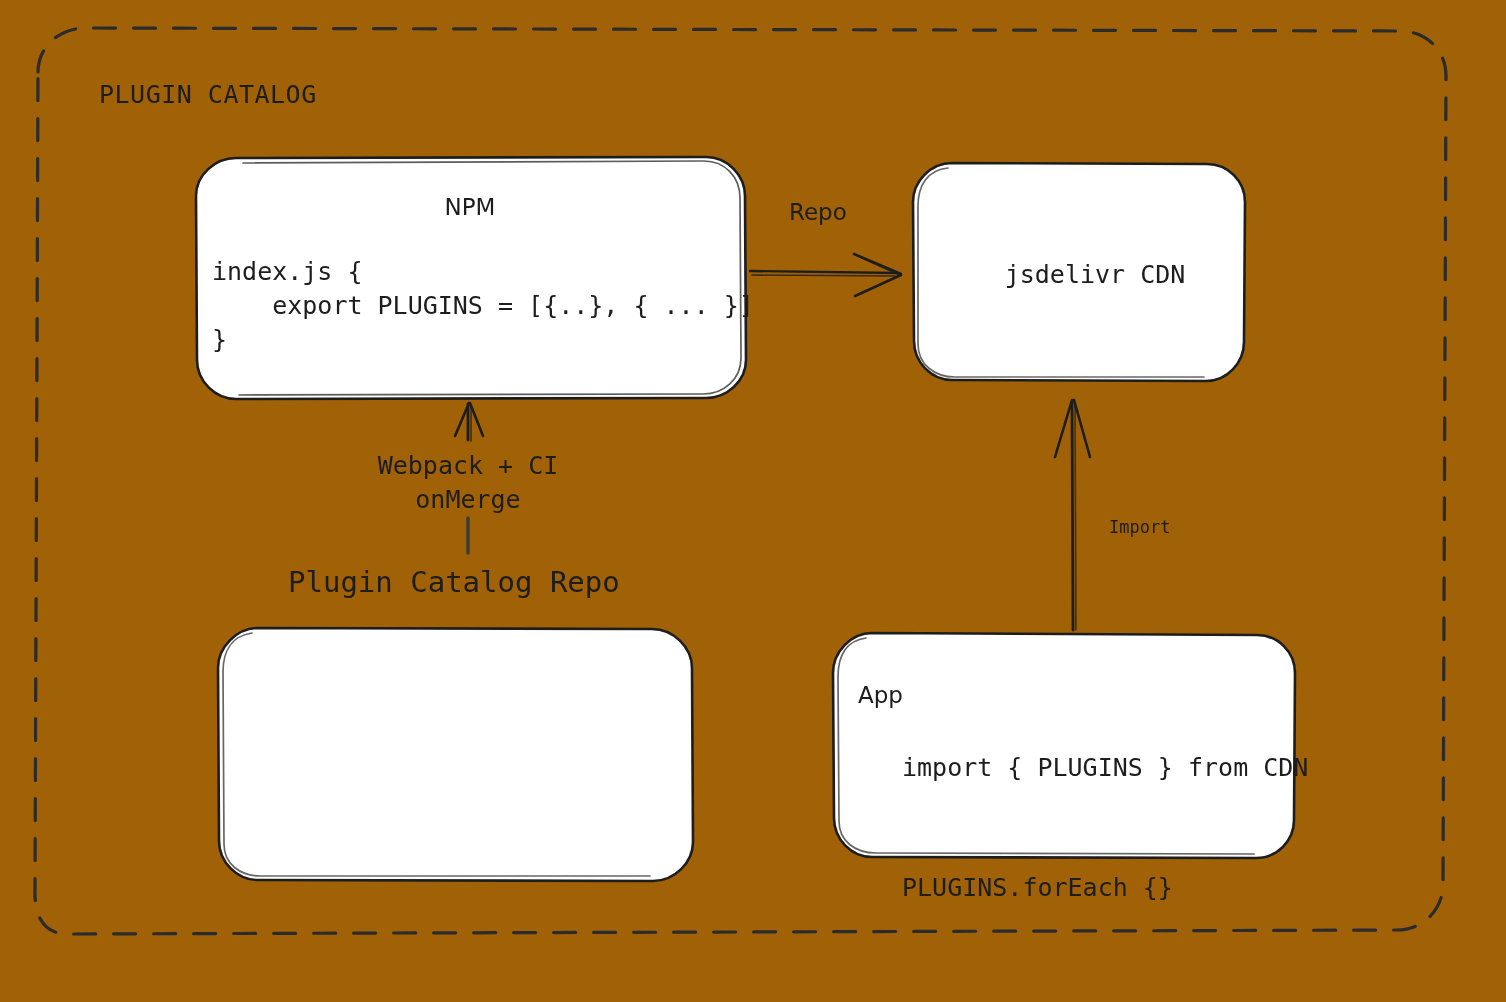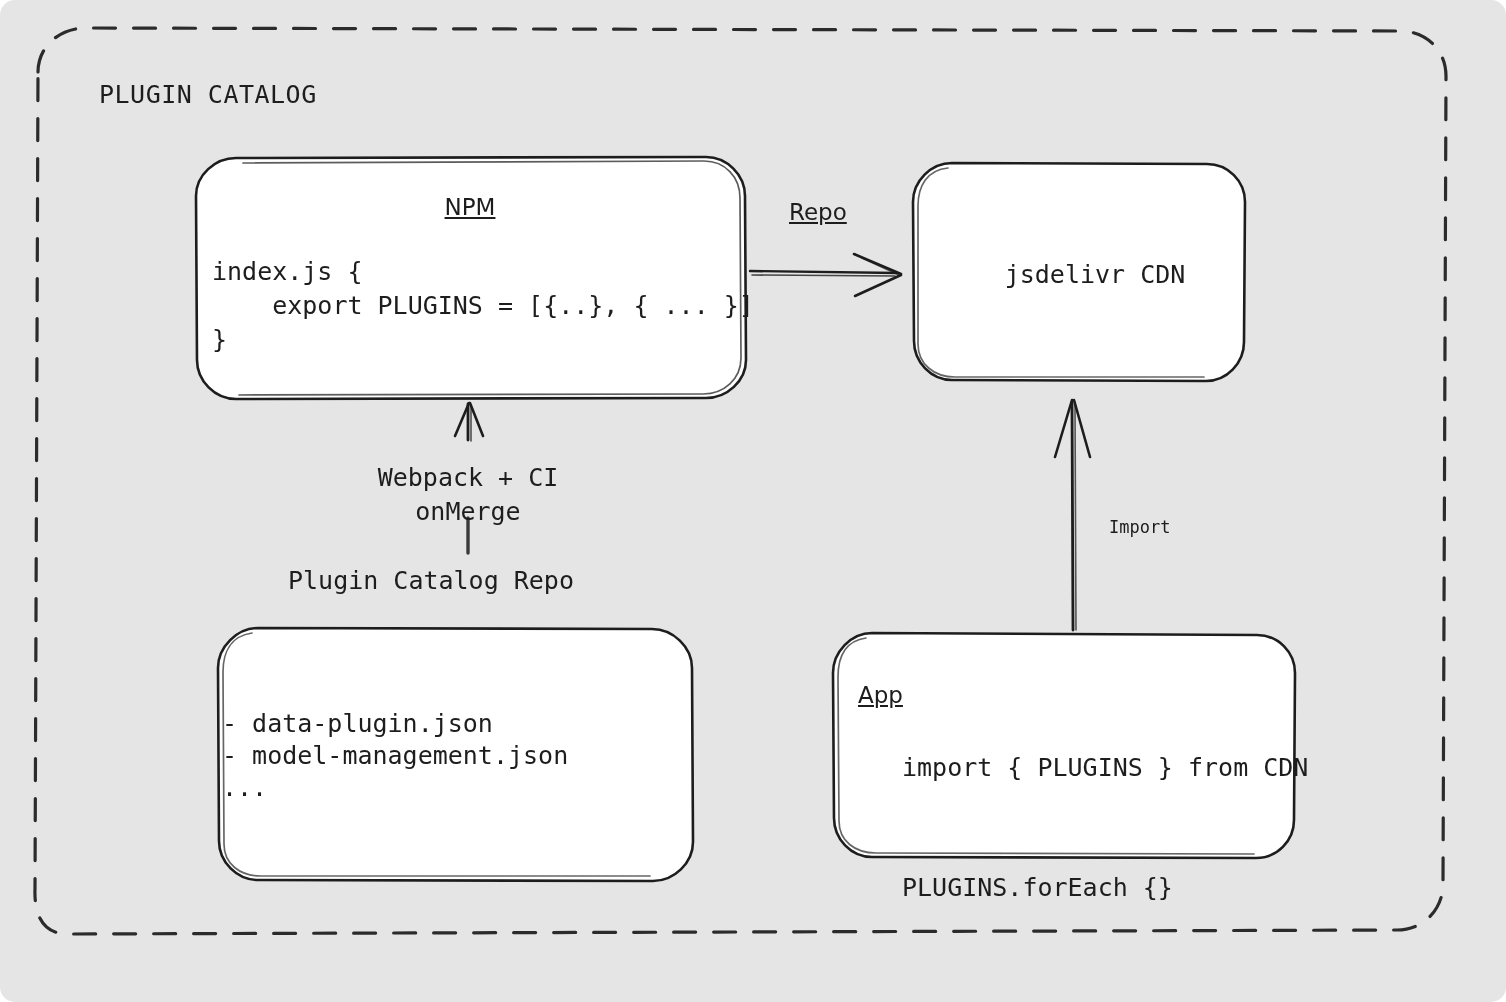--- a/index.html
+++ b/index.html
@@ -12,43 +12,41 @@
     width: 1506px;
     height: 1002px;
     overflow: hidden;
     font-family: "DejaVu Sans Mono", "Liberation Mono", monospace;
     color: #1d1d1d;
   }
   #canvas {
     position: relative;
     width: 1506px;
     height: 1002px;
-    background: #e5e5e5;
-    border-radius: 15px;
+    background: #a16207;
   }
   #sketch-layer {
     position: absolute;
     left: 0;
     top: 0;
     width: 1506px;
     height: 1002px;
     pointer-events: none;
   }
   .txt {
     position: absolute;
     white-space: pre;
     color: #1d1d1d;
     line-height: 1.0;
   }
   .mono {
     font-family: "DejaVu Sans Mono", "Liberation Mono", monospace;
   }
   .sans {
     font-family: "DejaVu Sans", "Liberation Sans", sans-serif;
-    text-decoration: underline;
   }
 
   
   #group-title {
     left: 99px;
     top: 82px;
     font-size: 25px;
     letter-spacing: 0.5px;
   }
 
@@ -73,21 +71,21 @@
     top: 262px;
     width: 364px;
     text-align: center;
     font-size: 25px;
   }
 
   
   #repo-caption {
     left: 288px;
     top: 568px;
-    font-size: 25px;
+    font-size: 29px;
   }
   #repo-code {
     left: 222px;
     top: 708px;
     font-size: 25px;
     line-height: 32px;
   }
 
   
   #app-title {
@@ -109,21 +107,20 @@
     top: 201px;
     font-size: 23px;
   }
   #label-webpack {
     left: 370px;
     top: 449px;
     font-size: 25px;
     line-height: 34px;
     text-align: center;
     width: 196px;
-    margin-top: 12px;
   }
   #label-import {
     left: 1109px;
     top: 519px;
     font-size: 17px;
   }
 </style>
 </head>
 <body>
 
@@ -242,23 +239,20 @@
   <div class="txt sans" id="npm-title">NPM</div>
 
   <div class="txt mono" id="npm-code">index.js {
     export PLUGINS = [{..}, { ... }]
 }</div>
 
   <div class="txt mono" id="cdn-title">jsdelivr CDN</div>
 
   <div class="txt mono" id="repo-caption">Plugin Catalog Repo</div>
 
-  <div class="txt mono" id="repo-code">- data-plugin.json
-- model-management.json
-...</div>
 
   <div class="txt sans" id="app-title">App</div>
 
   <div class="txt mono" id="app-code">import { PLUGINS } from CDN
 
 PLUGINS.forEach {}</div>
 
   <div class="txt sans" id="label-cache">Repo</div>
 
   <div class="txt mono" id="label-webpack">Webpack + CI

